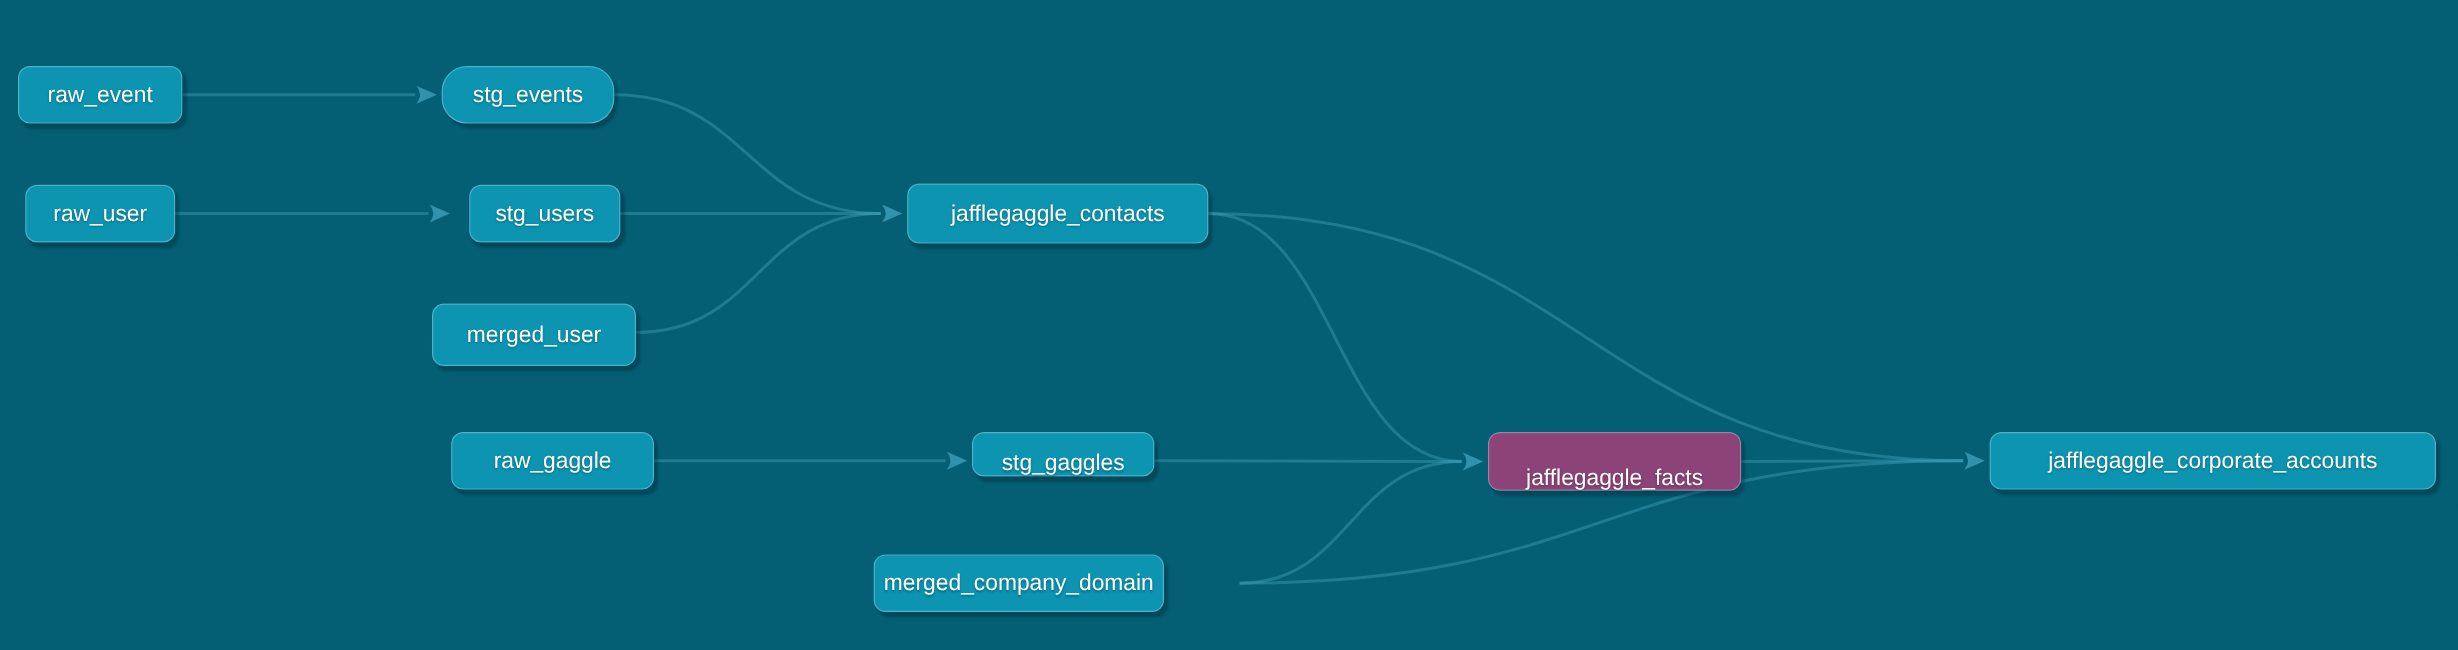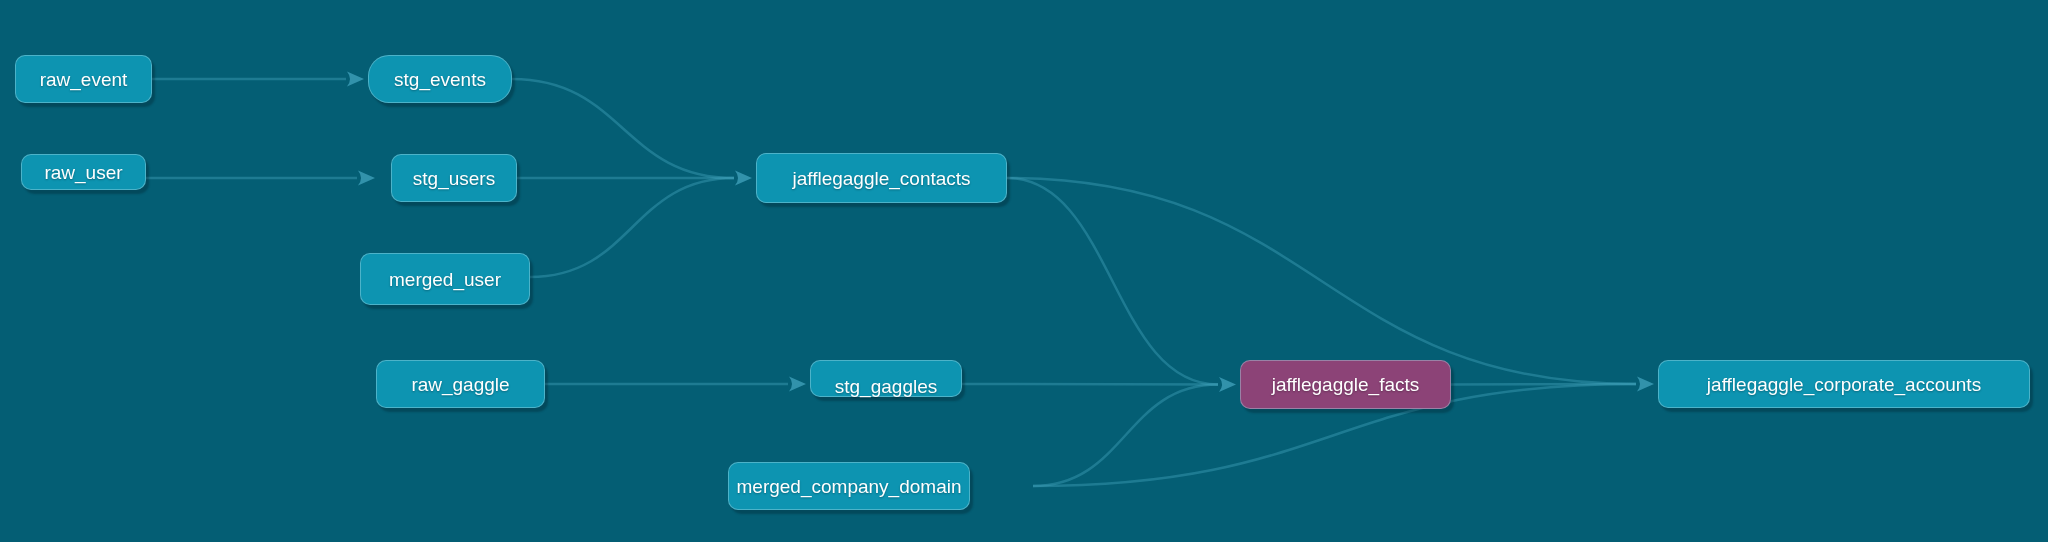--- a/index.html
+++ b/index.html
@@ -57,41 +57,41 @@
       <path d="M 1236 384.5 L 1219 377 Q 1225 384.5 1219 392 Z" class="arrowhead"></path>
       <path d="M 1654 384 L 1637 376.5 Q 1643 384 1637 391.5 Z" class="arrowhead"></path>
     </svg>
   <div class="node-layer">
       <div class="node node--default" style="left: 15px; top: 55px; width: 137px; height: 48px;">
         <span class="node__label">raw_event</span>
       </div>
       <div class="node node--default" style="left: 368px; top: 55px; width: 144px; height: 48px; border-radius: 21px;">
         <span class="node__label">stg_events</span>
       </div>
-      <div class="node node--default" style="left: 21px; top: 154px; width: 125px; height: 36px;">
+      <div class="node node--default" style="left: 21px; top: 154px; width: 125px; height: 48px;">
         <span class="node__label">raw_user</span>
       </div>
       <div class="node node--default" style="left: 391px; top: 154px; width: 126px; height: 48px;">
         <span class="node__label">stg_users</span>
       </div>
       <div class="node node--default" style="left: 360px; top: 253px; width: 170px; height: 52px;">
         <span class="node__label">merged_user</span>
       </div>
       <div class="node node--default" style="left: 756px; top: 153px; width: 251px; height: 50px;">
         <span class="node__label">jafflegaggle_contacts</span>
       </div>
       <div class="node node--default" style="left: 376px; top: 360px; width: 169px; height: 48px;">
         <span class="node__label">raw_gaggle</span>
       </div>
       <div class="node node--default" style="left: 810px; top: 360px; width: 152px; height: 37px; align-items: flex-end;">
         <span class="node__label">stg_gaggles</span>
       </div>
       <div class="node node--default" style="left: 728px; top: 462px; width: 242px; height: 48px;">
         <span class="node__label">merged_company_domain</span>
       </div>
-      <div class="node node--highlight" style="left: 1240px; top: 360px; width: 211px; height: 49px;">
+      <div class="node node--highlight" style="left: 1240px; top: 360px; width: 211px; height: 49px; align-items: flex-end;">
         <span class="node__label">jafflegaggle_facts</span>
       </div>
       <div class="node node--default" style="left: 1658px; top: 360px; width: 372px; height: 48px;">
         <span class="node__label">jafflegaggle_corporate_accounts</span>
       </div>
     </div>
 </div>
 
 </body></html>

